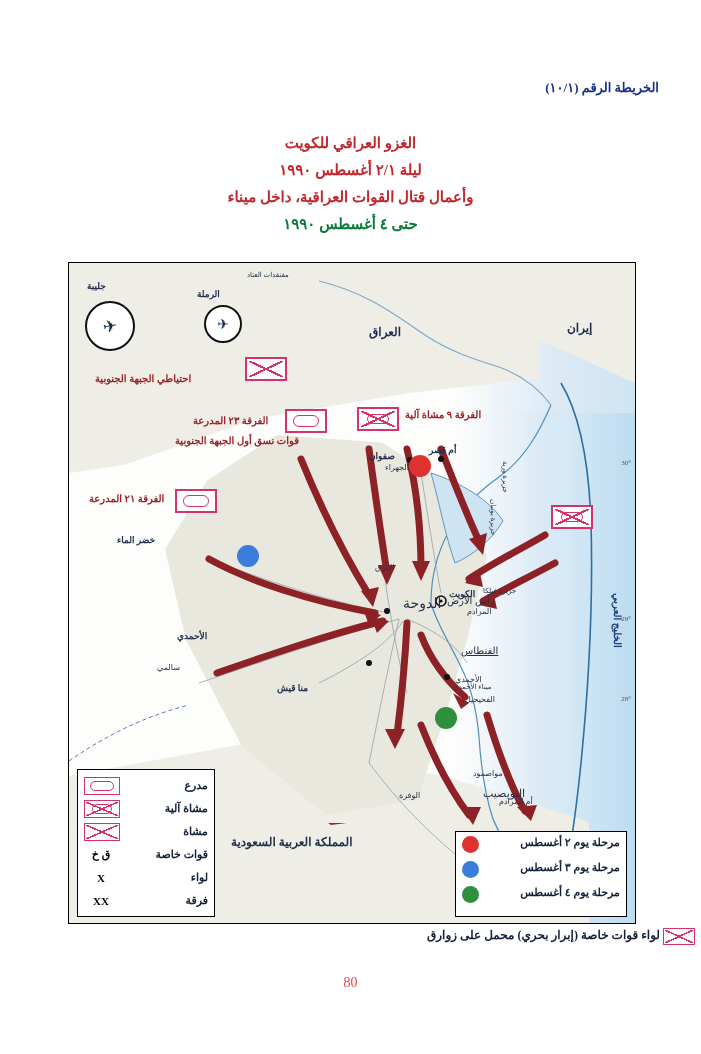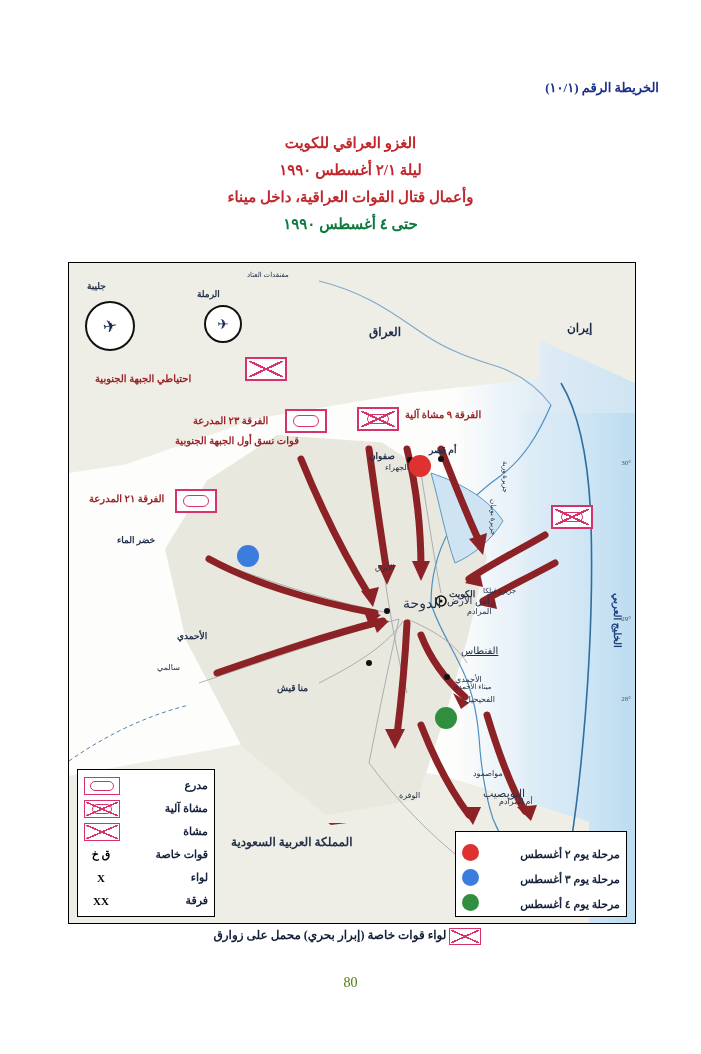--- a/index.html
+++ b/index.html
@@ -134,40 +134,40 @@
   .legend-sym.inf::before{content:"";position:absolute;inset:1px;
     background:linear-gradient(to top right,transparent calc(50% - .8px),#d6336c calc(50% - .8px),#d6336c calc(50% + .8px),transparent calc(50% + .8px)),
                linear-gradient(to bottom right,transparent calc(50% - .8px),#d6336c calc(50% - .8px),#d6336c calc(50% + .8px),transparent calc(50% + .8px));}
   .legend-sym.text{display:flex;align-items:center;justify-content:center;font-size:11px;font-weight:bold;}
 
   
   .phases{
     position:absolute;right:8px;bottom:6px;width:172px;height:86px;
     border:1px solid #000;background:#fff;padding:4px 6px;box-sizing:border-box;direction:rtl;
   }
-  .phase-row{display:flex;align-items:flex-end;justify-content:space-between;height:25px;}
+  .phase-row{display:flex;align-items:flex-start;justify-content:space-between;height:25px;}
   .phase-row .p-lbl{font-size:11px;font-weight:bold;color:#13203a;}
   .p-dot{width:17px;height:17px;border-radius:50%;}
 
   
   .bottom-note{
-    position:absolute;left:0;top:928px;width:701px;text-align:center;direction:rtl;
+    position:absolute;left:0;top:928px;width:701px;text-align:right;direction:rtl;
     font-size:12px;font-weight:bold;color:#13203a;
   }
   .bottom-note .mini-unit{
     display:inline-block;width:30px;height:15px;border:1.6px solid #d6336c;position:relative;
     vertical-align:middle;margin-right:6px;
   }
   .bottom-note .mini-unit::before{content:"";position:absolute;inset:1px;
     background:linear-gradient(to top right,transparent calc(50% - .8px),#d6336c calc(50% - .8px),#d6336c calc(50% + .8px),transparent calc(50% + .8px)),
                linear-gradient(to bottom right,transparent calc(50% - .8px),#d6336c calc(50% - .8px),#d6336c calc(50% + .8px),transparent calc(50% + .8px));}
 
   .page-number{
     position:absolute;left:0;top:975px;width:701px;text-align:center;
-    font-size:14px;color:#4d7c0f;
+    font-size:14px;color:#ef4444;
   }
   .coord{position:absolute;font-size:7px;color:#555;}
 </style>
 </head>
 <body>
 
 <div class="page">
 
   <div class="map-number">الخريطة الرقم (١٠/١)</div>
 

